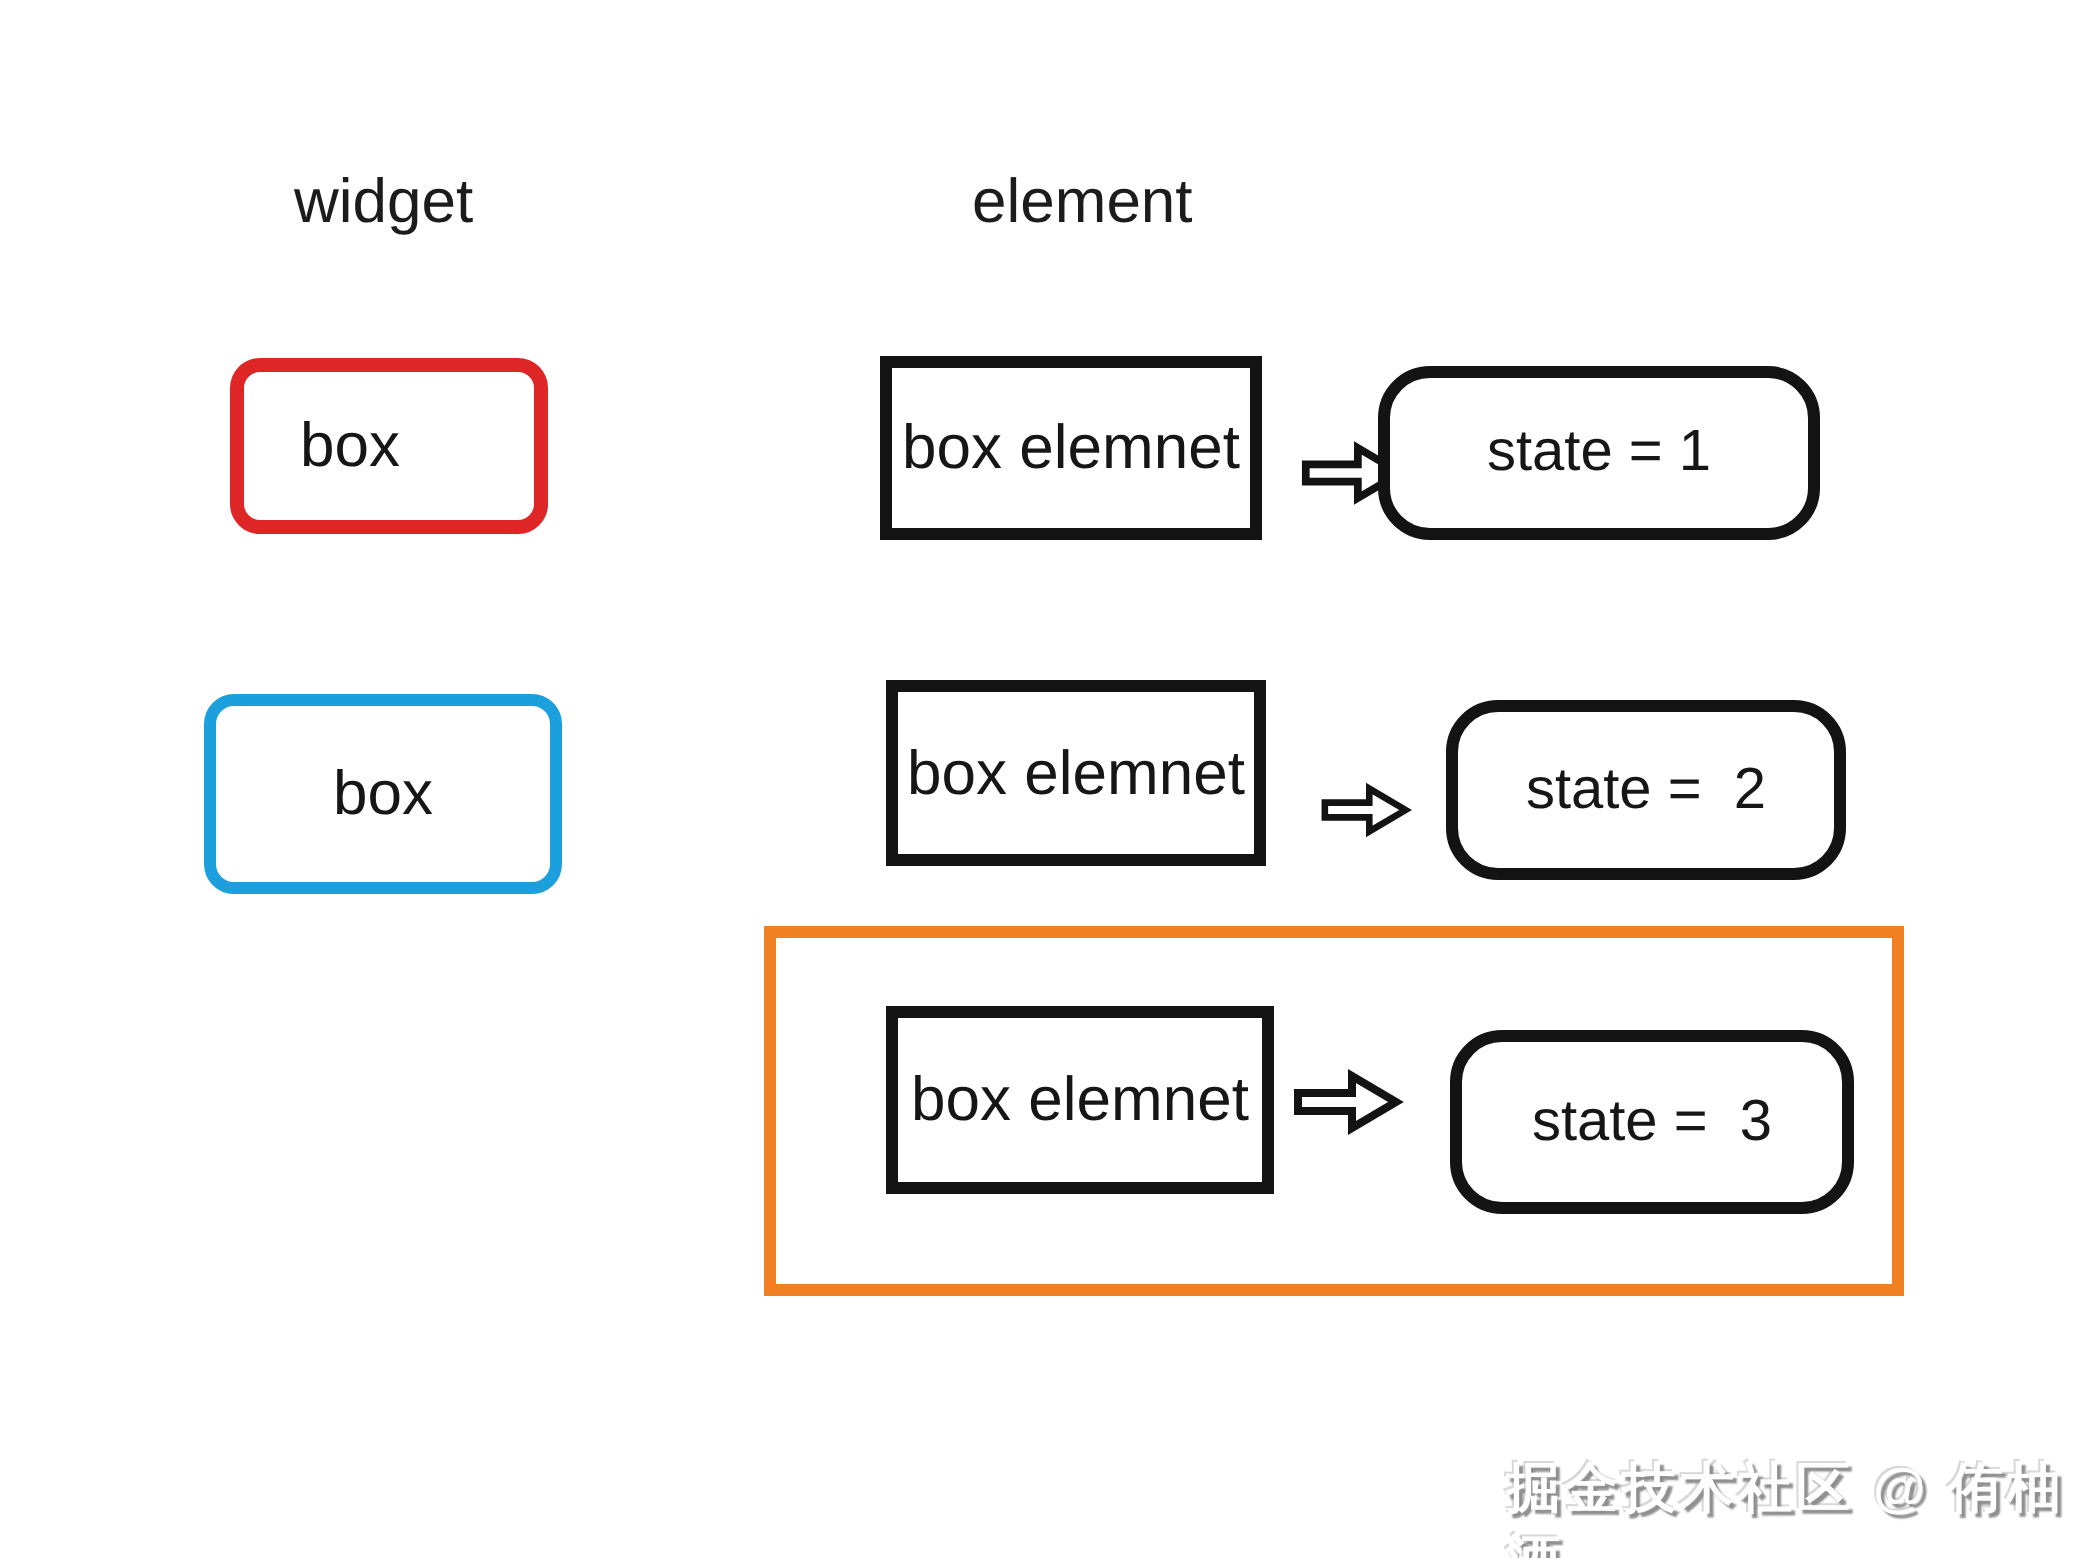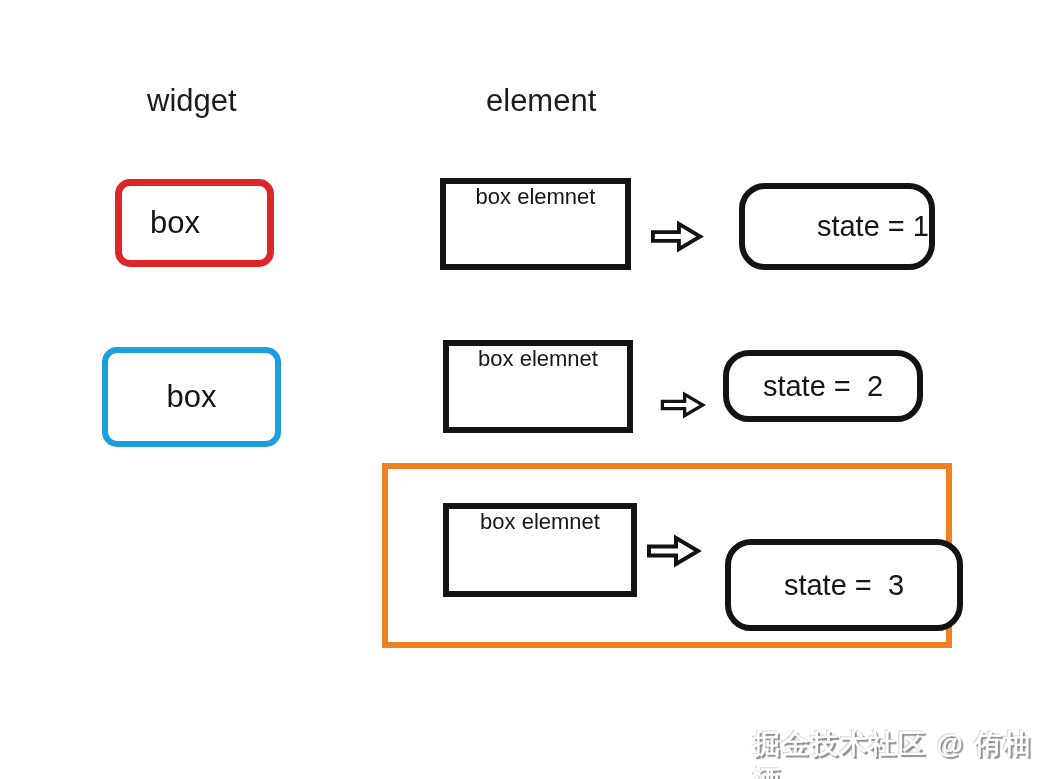--- a/index.html
+++ b/index.html
@@ -44,43 +44,43 @@
     position:absolute;
     left:74px;top:462px;
     font-size:31px;
     color:#161616;
     letter-spacing:1px;
   }
 
   .ebox{
     position:absolute;
     box-sizing:border-box;
-    display:flex;align-items:flex-start;justify-content:center;
+    display:flex;align-items:center;justify-content:center;
     border:6px solid #131313;
-    font-size:22px;
+    font-size:31px;
     background:#ffffff;
     white-space:pre;
   }
   .ebox-1{left:440px;top:178px;width:191px;height:92px;}
   .ebox-2{left:443px;top:340px;width:190px;height:93px;}
   .ebox-3{left:443px;top:503px;width:194px;height:94px;}
 
   .sbox{
     position:absolute;
     box-sizing:border-box;
     display:flex;align-items:center;justify-content:center;
     border:6px solid #131313;
     border-radius:26px;
     font-size:29px;
     background:#ffffff;
     white-space:pre;
   }
-  .sbox-1{left:739px;top:183px;width:196px;height:87px;justify-content:flex-end;}
-  .sbox-2{left:723px;top:350px;width:200px;height:72px;}
-  .sbox-3{left:725px;top:539px;width:238px;height:92px;}
+  .sbox-1{left:689px;top:183px;width:221px;height:87px;}
+  .sbox-2{left:723px;top:350px;width:200px;height:90px;}
+  .sbox-3{left:725px;top:515px;width:202px;height:92px;}
 
   .arrow{position:absolute;}
   .arrow-1{left:650px;top:220px;}
   .arrow-2{left:658px;top:391px;}
   .arrow-3{left:645px;top:534px;}
 
   .orange-frame{
     position:absolute;
     box-sizing:border-box;
     left:382px;top:463px;width:570px;height:185px;

